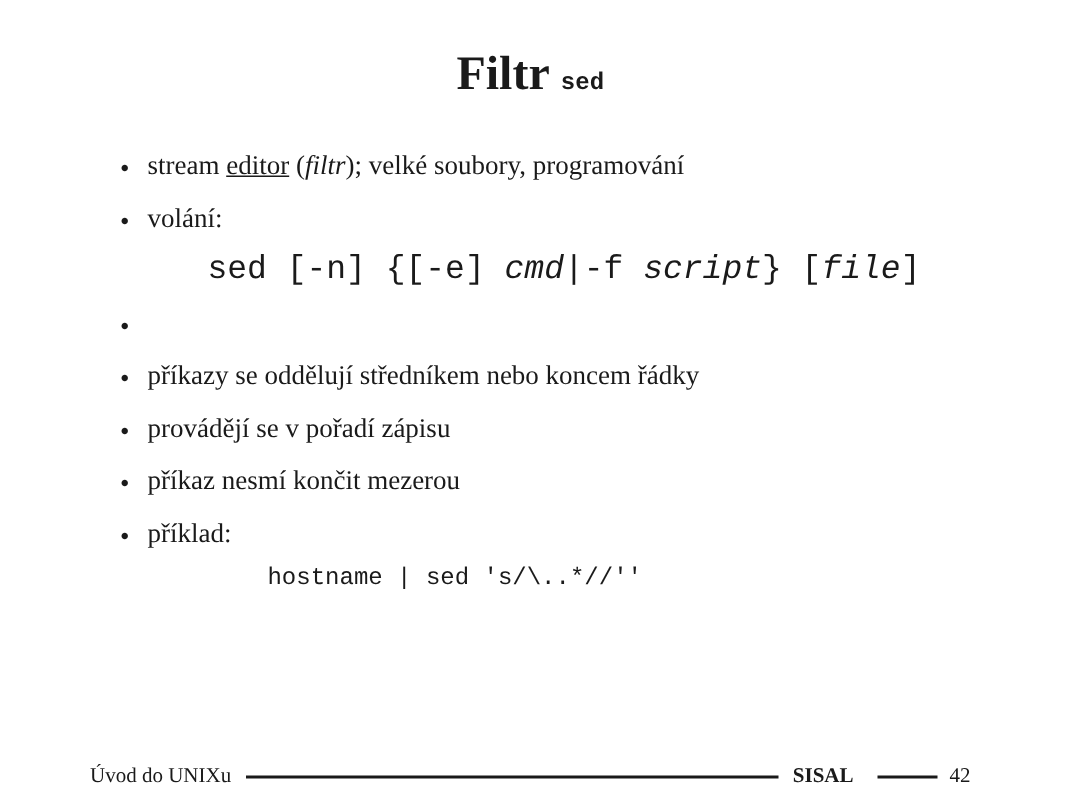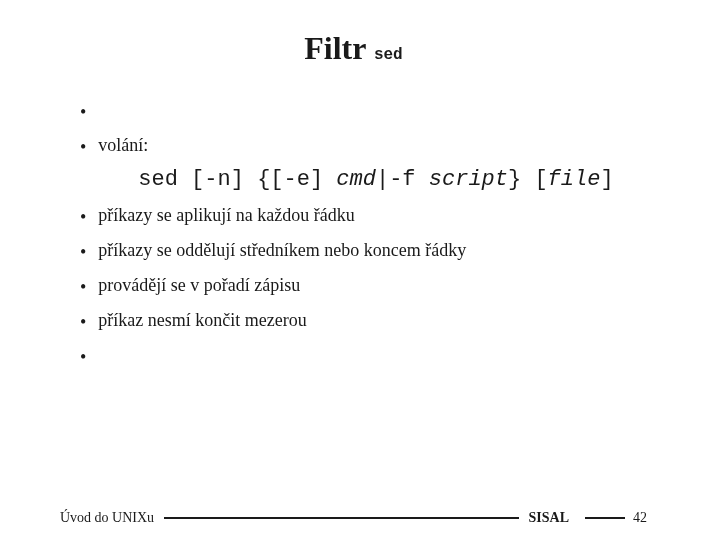--- a/index.html
+++ b/index.html
@@ -153,52 +153,58 @@
   <h1 class="slide-title">
     <span>Filtr</span>
     <span class="mono"> </span><span class="mono">sed</span>
   </h1>
 
   <div class="content">
     <ul>
 
       <li>
         <span class="bullet">•</span>
+        <span class="text">
+          stream <span class="underline">editor</span> (<span class="italic">filtr</span>); velké soubory, programování
+        </span>
       </li>
 
       <li>
         <span class="bullet">•</span>
         <span class="text">
           volání:
           <span class="code-line">sed [-n] {[-e] <span class="italic">cmd</span>|-f  <span class="italic">script</span>} [<span class="italic">file</span>]</span>
         </span>
       </li>
 
       <li>
         <span class="bullet">•</span>
-        <span class="text">příkazy se aplikují na každou řádku</span>
       </li>
 
       <li>
         <span class="bullet">•</span>
         <span class="text">příkazy se oddělují středníkem nebo koncem řádky</span>
       </li>
 
       <li>
         <span class="bullet">•</span>
         <span class="text">provádějí se v pořadí zápisu</span>
       </li>
 
       <li>
         <span class="bullet">•</span>
         <span class="text">příkaz nesmí končit mezerou</span>
       </li>
 
       <li>
         <span class="bullet">•</span>
+        <span class="text">
+          příklad:
+          <span class="code-indent">hostname | sed 's/\..*//''</span>
+        </span>
       </li>
 
     </ul>
   </div>
 
   <div class="footer">
     <span class="footer-left">Úvod do UNIXu</span>
     <div class="footer-line"></div>
     <div class="footer-right-group">
       <span class="footer-sisal">SISAL</span>

